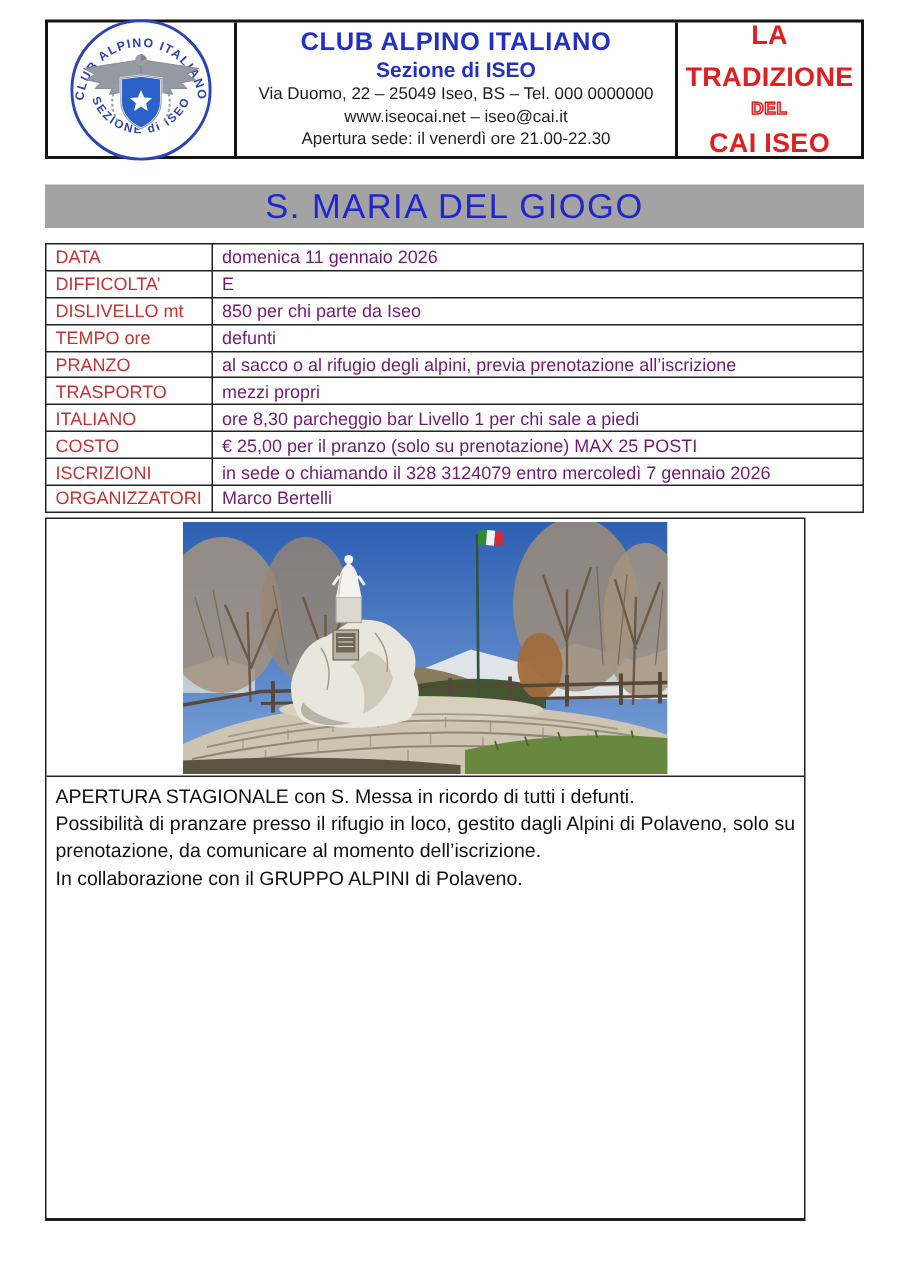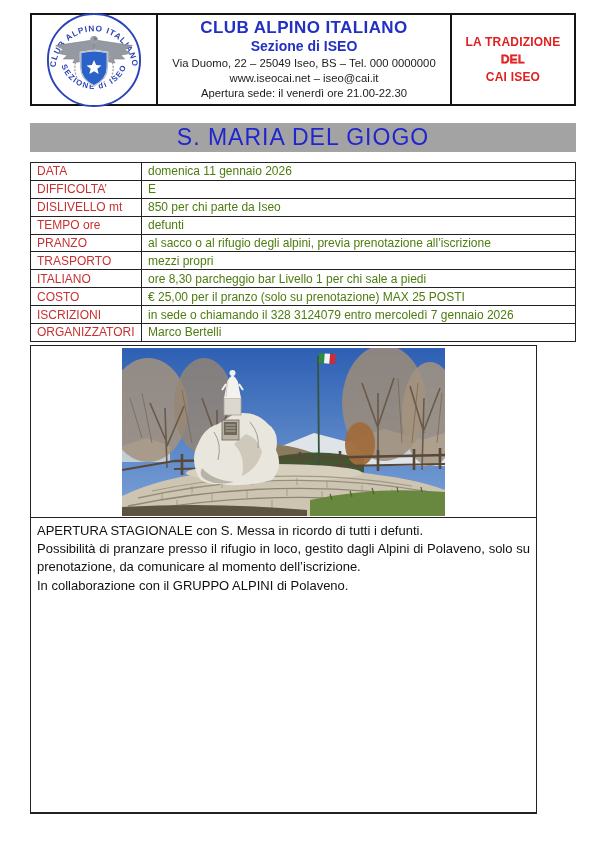--- a/index.html
+++ b/index.html
@@ -21,42 +21,42 @@
     display:flex;flex-direction:column;align-items:center;justify-content:center;
     padding:2px 2px;text-align:center;
   }
   .org-name{font-size:17px;font-weight:bold;color:#2230c4;letter-spacing:.4px;line-height:1.15;}
   .section-name{font-size:14px;font-weight:bold;color:#2230c4;margin-bottom:2px;}
   .hdr-line{font-size:11.3px;color:#1c1c1c;line-height:1.32;}
   .header-right{
     width:122px;display:flex;flex-direction:column;align-items:center;justify-content:center;
     text-align:center;
   }
-  .trad-line{font-size:12px;font-weight:bold;color:#e02020;line-height:1.55;letter-spacing:.2px;}
+  .trad-line{font-size:18px;font-weight:bold;color:#e02020;line-height:1.55;letter-spacing:.2px;}
   .trad-outline{
-    font-size:11.5px;font-weight:normal;line-height:1.4;letter-spacing:.5px;
+    font-size:11.5px;font-weight:bold;line-height:1.4;letter-spacing:.5px;
     color:#ffffff;-webkit-text-stroke:1px #e02020;text-shadow:0 0 1px #e02020;
   }
   
   .banner{
     position:absolute;left:30px;top:123px;width:546px;height:29px;background:#a3a3a3;
     display:flex;align-items:center;justify-content:center;
   }
   .banner span{font-size:23px;color:#1f25cf;letter-spacing:1px;}
   
   table.details{
     position:absolute;left:30px;top:162px;width:546px;border-collapse:collapse;
     font-size:12px;
   }
   table.details td{
     border:1px solid #222;height:16.9px;padding:0 0 0 6px;vertical-align:middle;
     white-space:nowrap;
   }
   td.lbl{width:104px;color:#c63231;}
-  td.val{color:#4d7c0f;margin-top:37px;}
+  td.val{color:#701a75;margin-top:37px;}
   
   .content-box{
     position:absolute;left:30px;top:345px;width:507px;height:469px;
     border:1px solid #222;border-bottom-width:2px;box-sizing:border-box;background:#fff;
   }
   .photo-wrap{
     height:172px;border-bottom:1px solid #222;box-sizing:border-box;
     display:flex;justify-content:center;align-items:flex-start;padding-top:2px;
   }
   .notes{padding:4px 6px 0 6px;font-size:13px;line-height:1.4;color:#111;}

